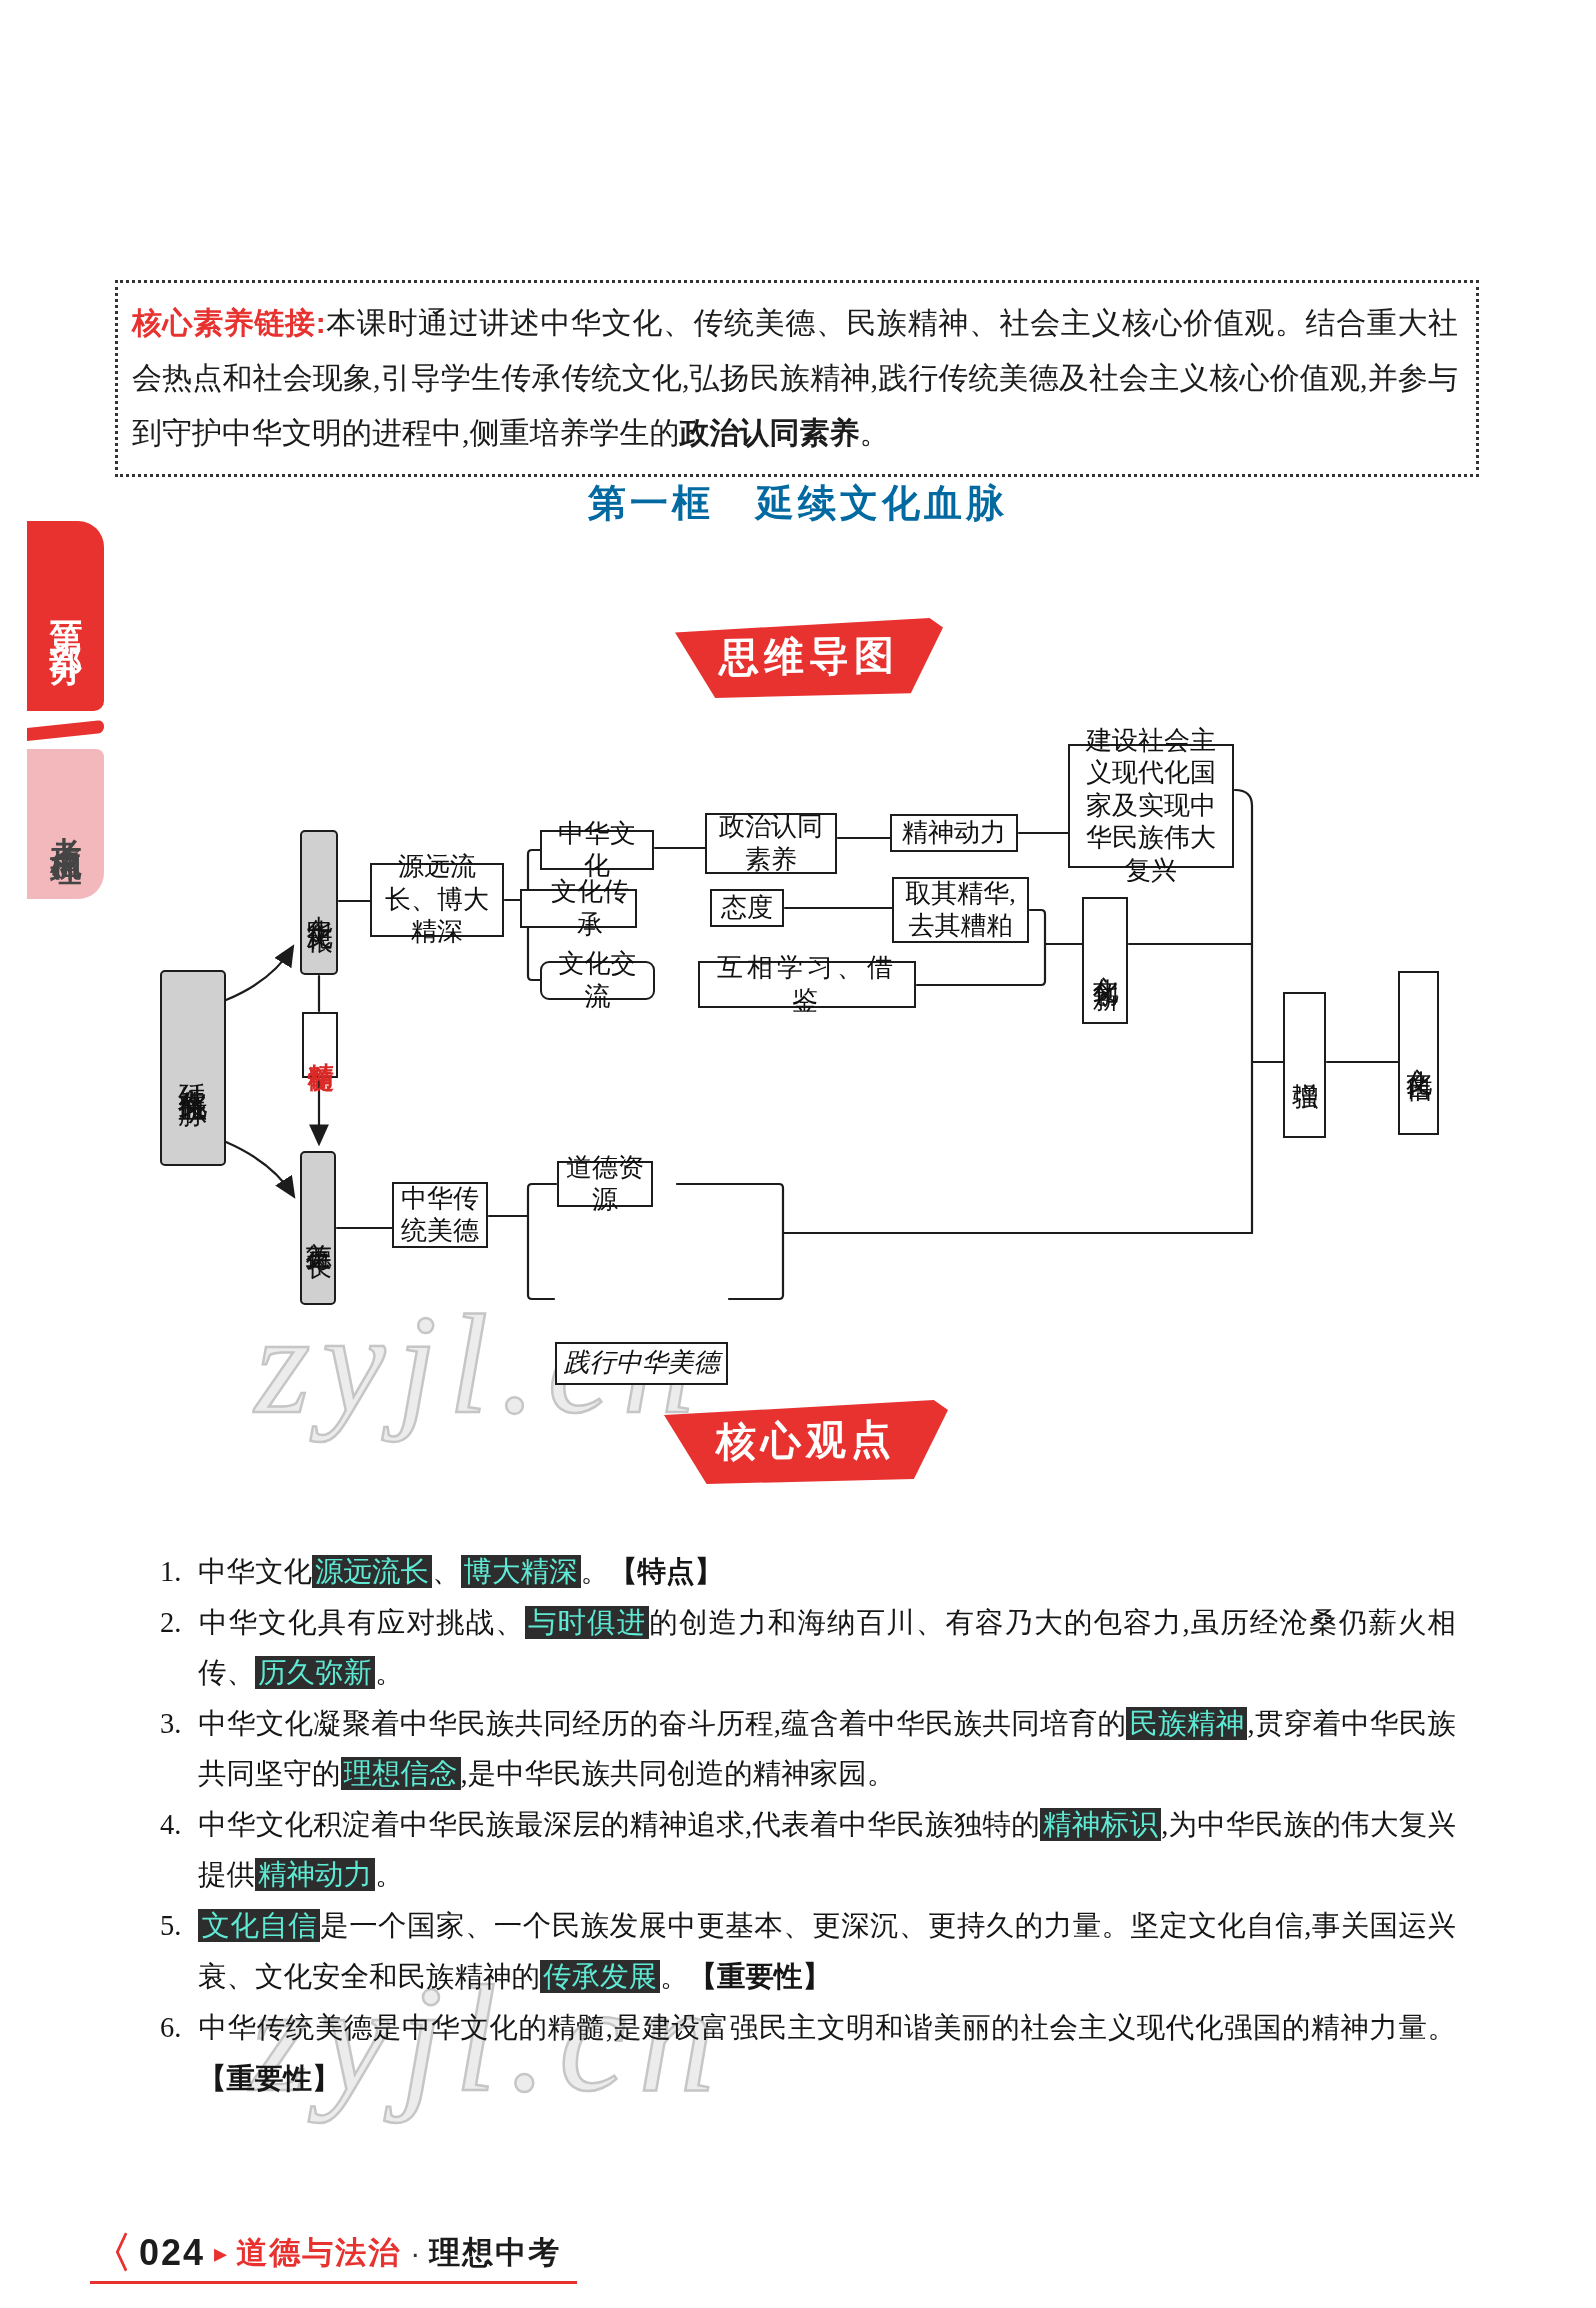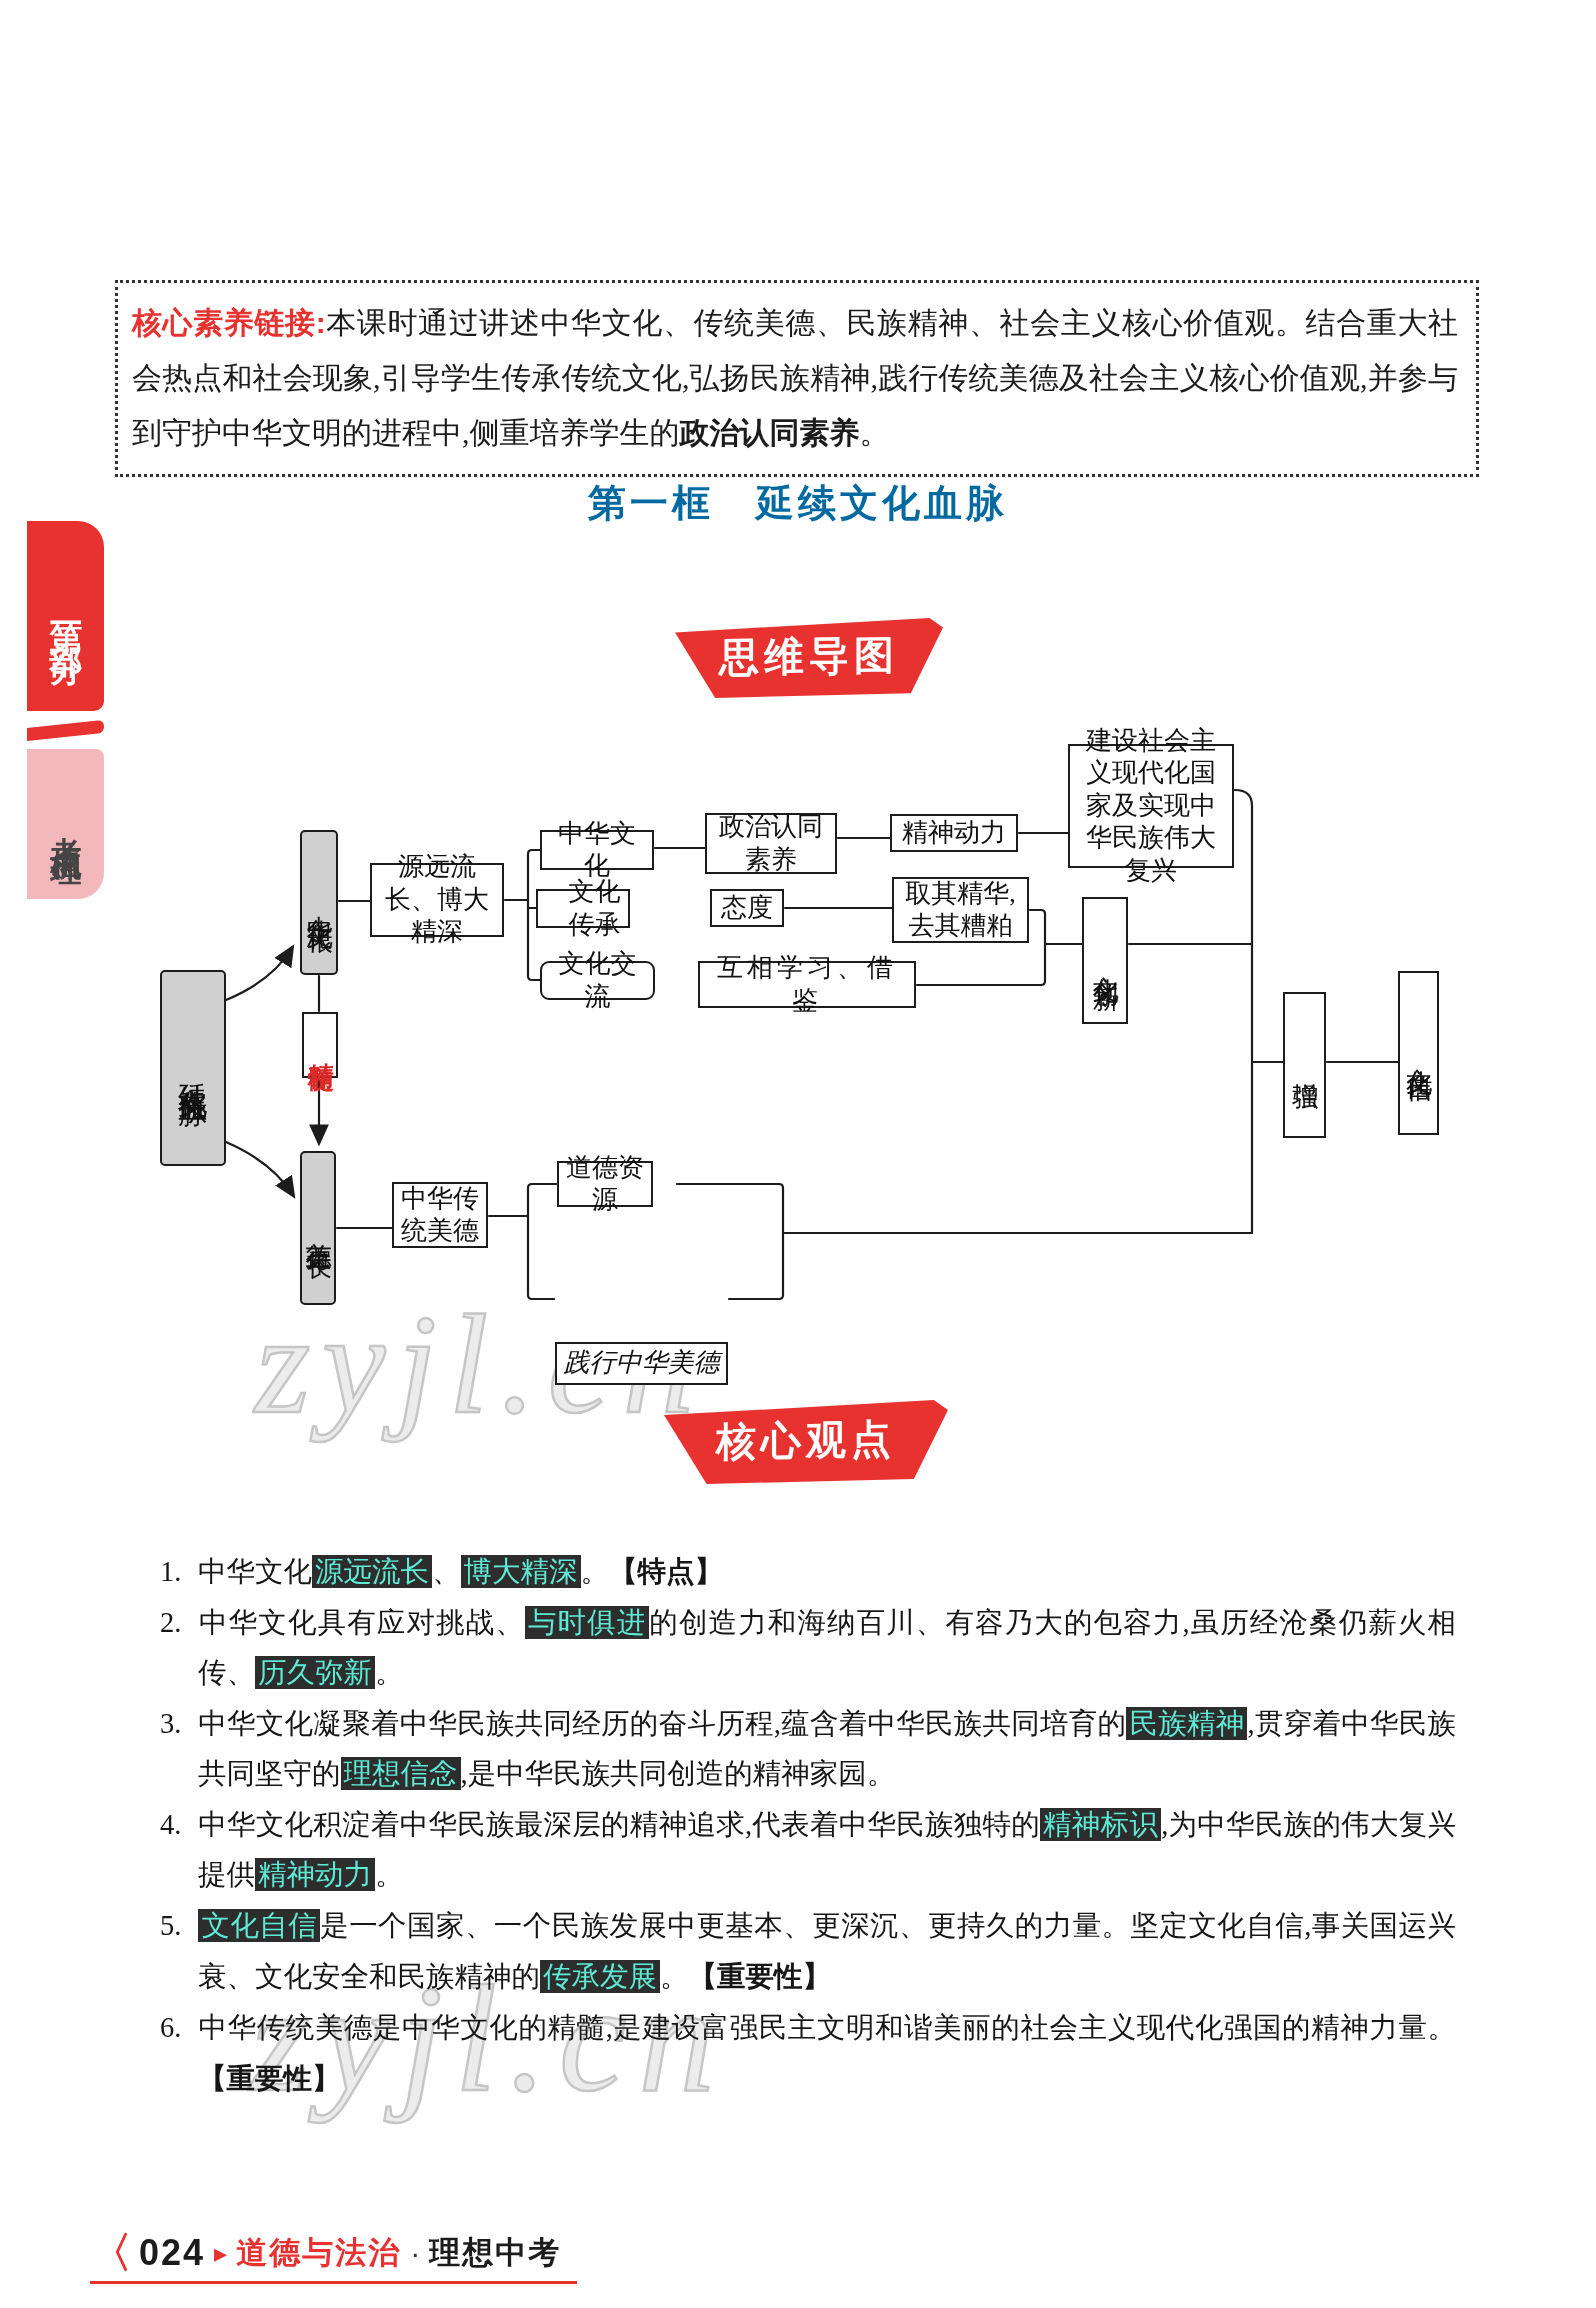--- a/index.html
+++ b/index.html
@@ -53,21 +53,21 @@
   #diagram-svg{position:absolute;left:0;top:0;z-index:2;pointer-events:none;}
   .node{position:absolute;z-index:3;box-sizing:border-box;border:2px solid #1c1c1c;background:#fff;
         display:flex;align-items:center;justify-content:center;text-align:center;
         font-size:26px;line-height:1.25;color:#111;padding:2px 5px;}
   .node.gray{background:#d0d0d0;border-radius:5px;}
   .node.vert{writing-mode:vertical-rl;letter-spacing:3px;padding:4px 2px;}
   #n-root{left:160px;top:970px;width:66px;height:196px;font-size:29px;}
   #n-culture-root{left:300px;top:830px;width:38px;height:145px;}
   #n-trait{left:370px;top:863px;width:134px;height:74px;}
   #n-sub-culture{left:540px;top:830px;width:114px;height:40px;}
-  #n-sub-inherit{left:536px;top:889px;width:94px;height:39px;padding-left:28px;}
+  #n-sub-inherit{left:520px;top:889px;width:117px;height:39px;padding-left:28px;}
   #n-sub-exchange{left:540px;top:961px;width:115px;height:39px;border-radius:9px;}
   #n-soul{left:705px;top:813px;width:132px;height:61px;}
   #n-attitude{left:710px;top:889px;width:74px;height:38px;}
   #n-power{left:890px;top:814px;width:128px;height:38px;}
   #n-refine{left:892px;top:877px;width:137px;height:66px;}
   #n-learn{left:698px;top:961px;width:218px;height:47px;letter-spacing:4px;}
   #n-build{left:1068px;top:744px;width:166px;height:124px;}
   #n-innovate{left:1082px;top:897px;width:46px;height:127px;}
   #n-essence{left:302px;top:1012px;width:36px;height:66px;color:#d92a28;font-weight:bold;}
   #n-virtue-root{left:300px;top:1151px;width:36px;height:154px;}

